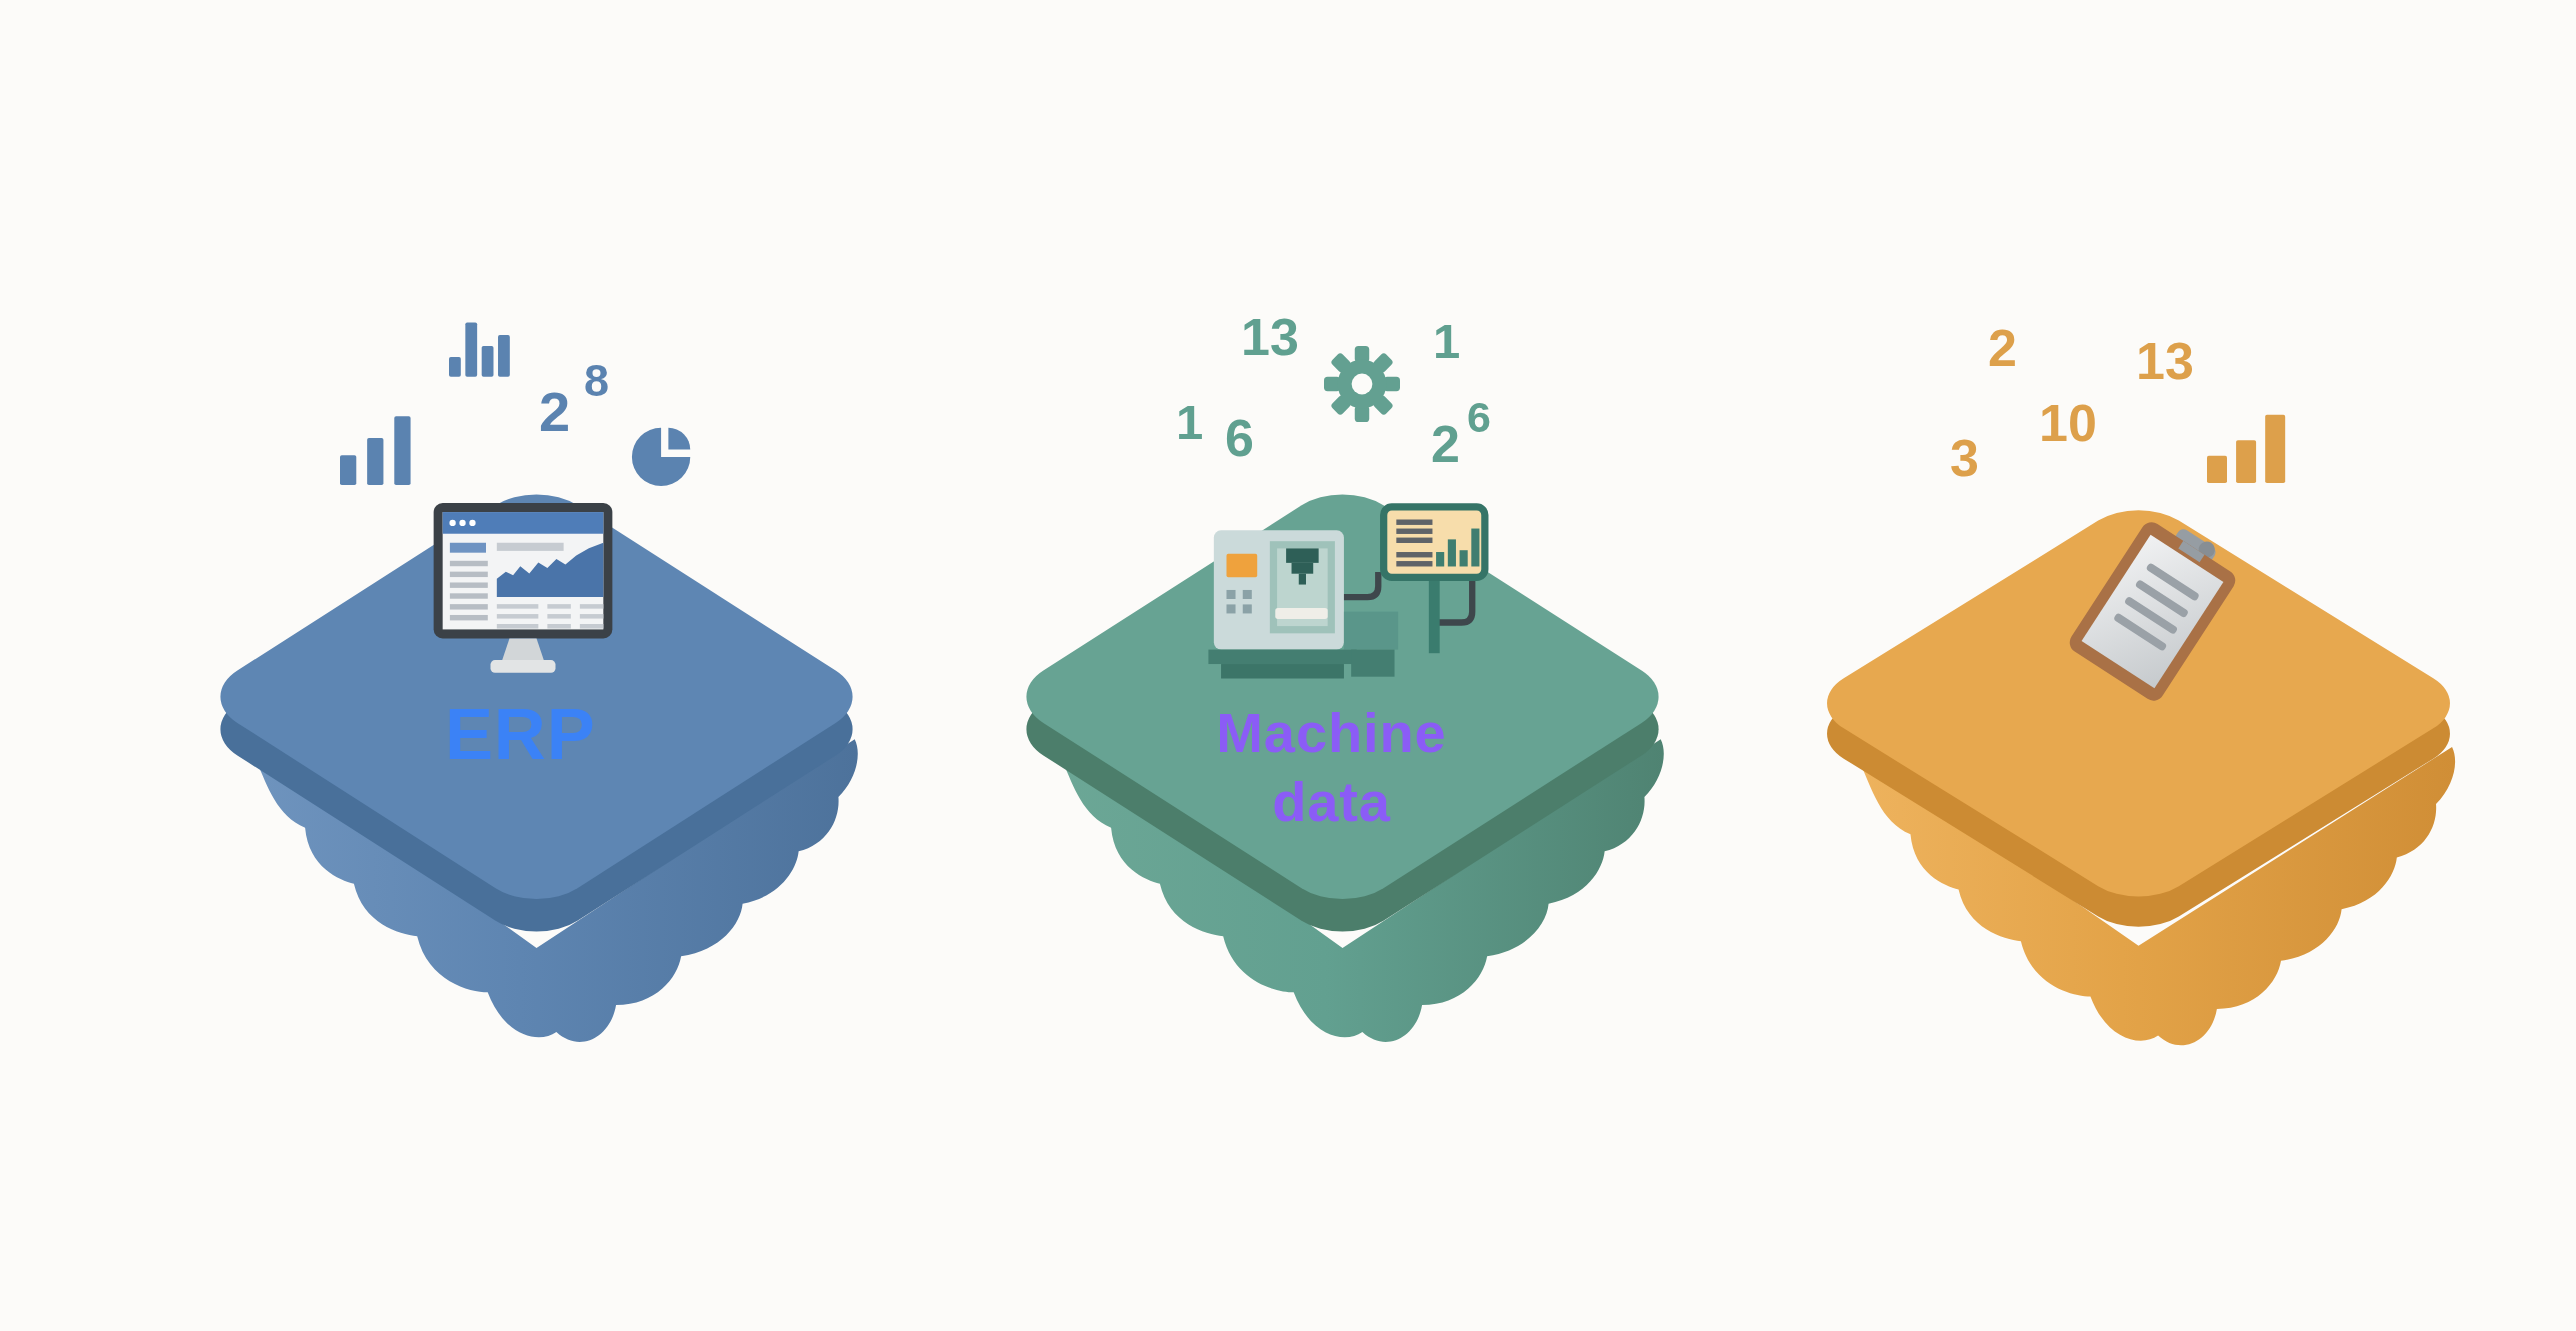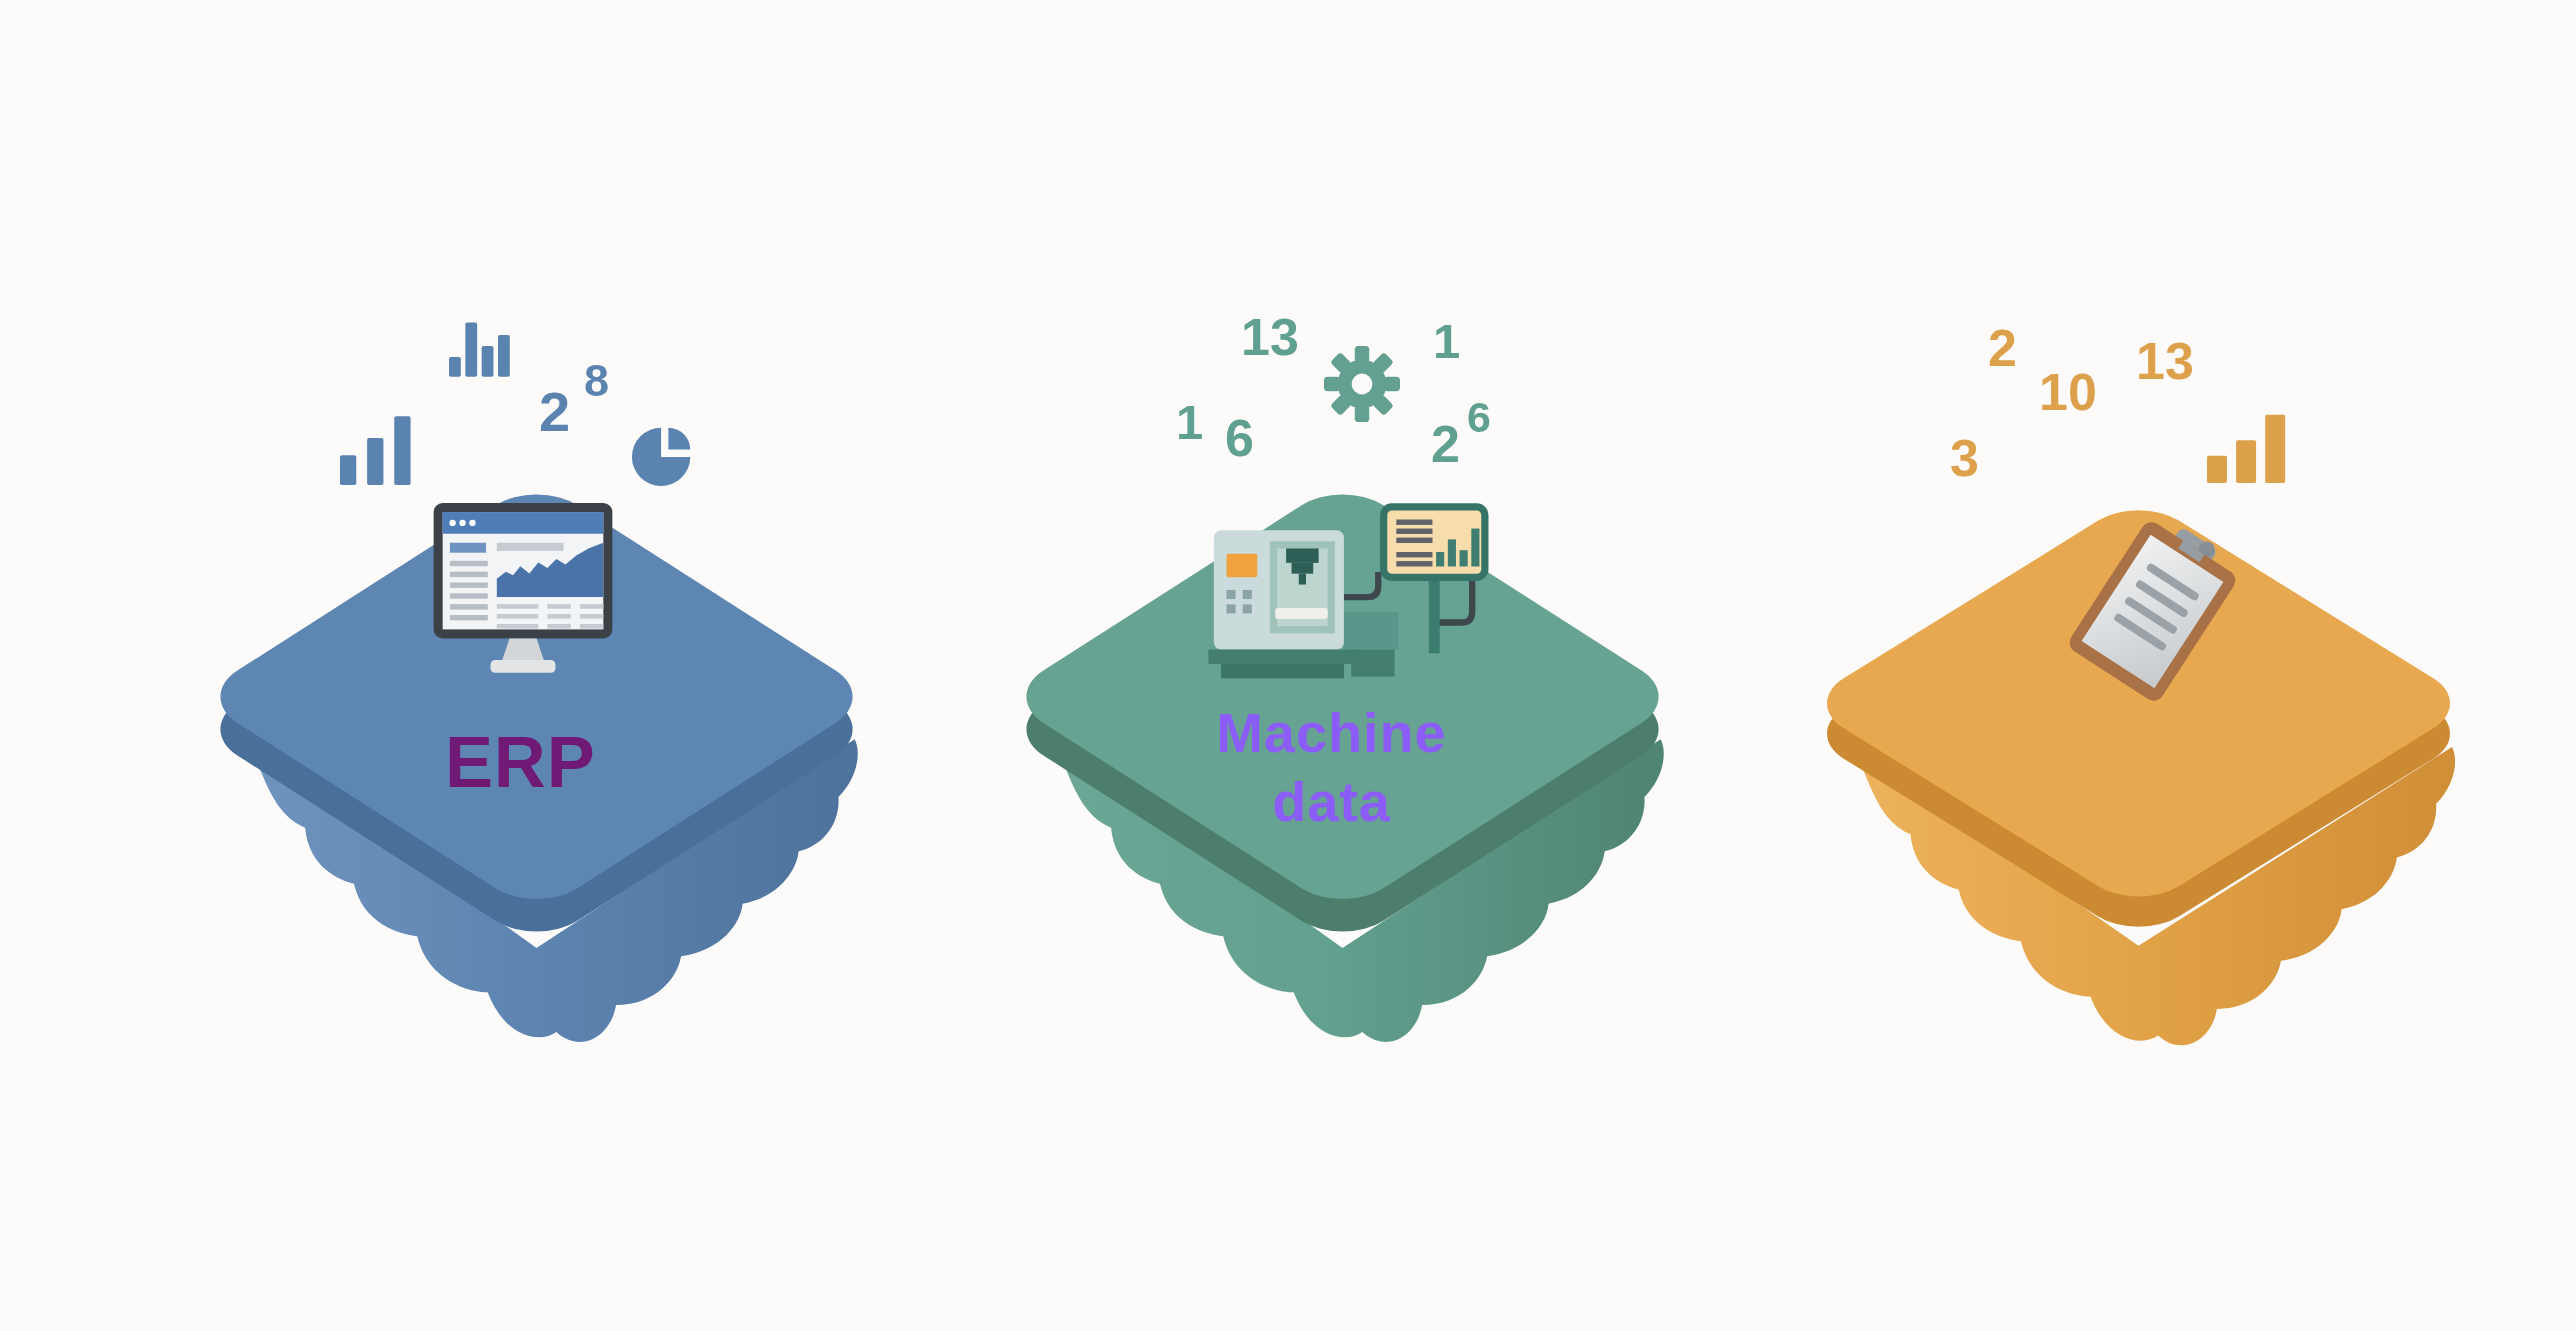--- a/index.html
+++ b/index.html
@@ -5,21 +5,21 @@
   html,body{margin:0;padding:0;}
   body{width:2576px;height:1331px;font-family:"Liberation Sans",sans-serif;}
   .stage{position:relative;width:2576px;height:1331px;background:#fcfbf9;overflow:hidden;}
   .abs{position:absolute;}
   .island-svg{position:absolute;overflow:visible;}
   
   .i-blue  .top{fill:#5e86b3;} .i-blue  .rim{fill:#49709a;}
   .i-green .top{fill:#67a393;} .i-green .rim{fill:#4c7e6b;}
   .i-orange .top{fill:#e7a84f;} .i-orange .rim{fill:#cc8b33;}
   .label{position:absolute;text-align:center;font-weight:700;letter-spacing:0.9px;}
-  .label-erp{left:193px;top:693px;width:680px;font-size:72px;color:#701a75;transform:translateX(-12.7px);margin-top:28px;}
+  .label-erp{left:193px;top:693px;width:680px;font-size:72px;color:#3b82f6;transform:translateX(-12.7px);}
   .label-machine{left:999px;top:698px;width:687px;font-size:56px;line-height:69px;color:#8b5cf6;transform:translateX(-11px);}
   .label-machine span{display:inline-block;max-width:298px;}
   .label-maintenance{left:1800px;top:706px;width:677px;font-size:54px;color:#f9edd2;transform:translateX(-14.5px);}
   .num{position:absolute;font-weight:700;line-height:1;}
   .num-blue{color:#5b83b0;} .num-green{color:#60a090;} .num-orange{color:#dda04b;}
 </style>
 </head>
 <body>
 
 <div class="stage">
@@ -215,20 +215,20 @@
 
   <span class="num num-green" style="left:1241px;top:311px;font-size:52px;">13</span>
   <span class="num num-green" style="left:1176px;top:398px;font-size:49px;">1</span>
   <span class="num num-green" style="left:1225px;top:412px;font-size:52px;">6</span>
   <span class="num num-green" style="left:1433px;top:317px;font-size:49px;">1</span>
   <span class="num num-green" style="left:1431px;top:418px;font-size:52px;">2</span>
   <span class="num num-green" style="left:1467px;top:396px;font-size:43px;">6</span>
 
   <span class="num num-orange" style="left:1988px;top:322px;font-size:52px;">2</span>
   <span class="num num-orange" style="left:2136px;top:335px;font-size:52px;">13</span>
-  <span class="num num-orange" style="left:2039px;top:366px;font-size:52px;">10</span>
+  <span class="num num-orange" style="left:2039px;top:397px;font-size:52px;">10</span>
   <span class="num num-orange" style="left:1950px;top:432px;font-size:52px;">3</span>
 
   <div class="label label-erp">ERP</div>
   <div class="label label-machine"><span>Machine data</span></div>
 
 </div>
 
 
 </body></html>

